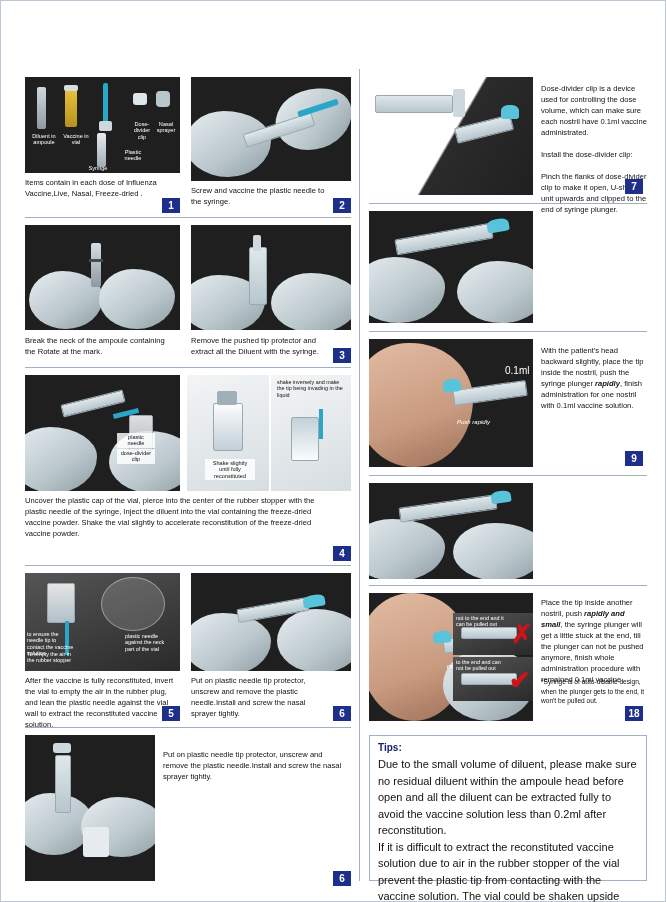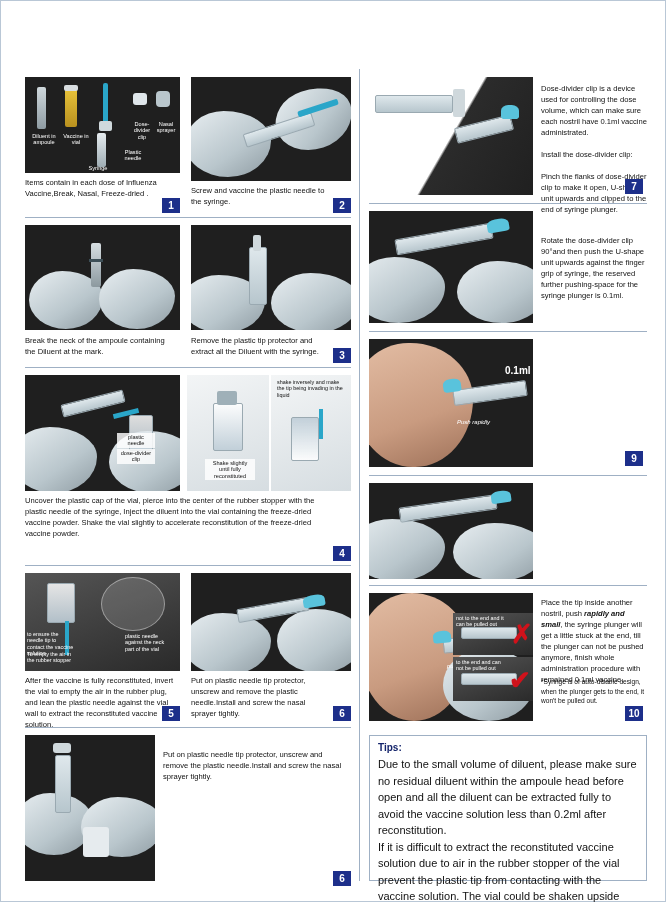--- a/index.html
+++ b/index.html
@@ -48,21 +48,21 @@
     position:absolute;border-radius:45% 55% 50% 50%/50% 45% 55% 50%;
     background:linear-gradient(145deg,#e8eef1,#b9c6cc 60%,#8e9ba2);
   }
   .syr{position:absolute;background:linear-gradient(180deg,#dfe8ec,#b7c6cd);border:1px solid #9aa9b1;border-radius:2px;}
   .needle{position:absolute;background:#2aa6c9;}
   .tip{position:absolute;background:#59c3dc;border-radius:40% 40% 20% 20%;}
   .vial{position:absolute;background:linear-gradient(180deg,rgba(255,255,255,.85),rgba(190,205,215,.9));border:1px solid #9aa9b1;border-radius:2px;}
   .lbl{position:absolute;font-size:5.6px;color:#fff;text-align:center;line-height:1.15;}
   .lblk{position:absolute;font-size:5.6px;color:#111;text-align:center;line-height:1.15;background:rgba(255,255,255,.82);padding:1px 2px;}
   .white-note{position:absolute;font-size:6px;color:#fff;line-height:1.2;}
-  .bigwhite{position:absolute;color:#fff;font-weight:bold;padding-left:40px;}
+  .bigwhite{position:absolute;color:#fff;font-weight:normal;padding-left:40px;}
   .face{position:absolute;background:linear-gradient(160deg,#e3bda4,#c99b80 60%,#9d7058);}
   .darkbg{position:absolute;inset:0;background:#1f1f1f;}
   .graybg{position:absolute;inset:0;background:linear-gradient(160deg,#555,#2a2a2a);}
   .lightbg{position:absolute;inset:0;background:linear-gradient(160deg,#f3f5f6,#d6dde1);}
 
   .tipsbox{
     position:absolute;
     border:1px solid #9fb0c4;
     box-sizing:border-box;
     padding:6px 8px;
@@ -93,21 +93,21 @@
     <div style="position:absolute;left:108px;top:16px;width:14px;height:12px;background:#dfe6ea;border-radius:3px;"></div>
     <div style="position:absolute;left:131px;top:14px;width:14px;height:16px;background:#b9c6cc;border-radius:4px;"></div>
     <div style="position:absolute;left:72px;top:56px;width:9px;height:34px;background:linear-gradient(180deg,#e6ecef,#9fadb4);border-radius:2px;"></div>
     <div class="lbl" style="left:2px;top:56px;width:34px;">Diluent in ampoule</div>
     <div class="lbl" style="left:36px;top:56px;width:30px;">Vaccine in vial</div>
     <div class="lbl" style="left:92px;top:72px;width:32px;">Plastic needle</div>
     <div class="lbl" style="left:104px;top:44px;width:26px;">Dose-divider clip</div>
     <div class="lbl" style="left:128px;top:44px;width:26px;">Nasal sprayer</div>
     <div class="lbl" style="left:56px;top:88px;width:34px;">Syringe</div>
   </div>
-  <div class="cap" style="left:24px;top:176px;width:140px;">Items contain in each dose of Influenza Vaccine,Break, Nasal, Freeze-dried .</div>
+  <div class="cap" style="left:24px;top:176px;width:140px;">Items contain in each dose of Influenza Vaccine,Live, Nasal, Freeze-dried .</div>
   <div class="num" style="left:161px;top:197px;">1</div>
 
   <div class="photo" style="left:190px;top:76px;width:160px;height:104px;">
     <div class="darkbg"></div>
     <div class="gl" style="left:-6px;top:34px;width:86px;height:66px;"></div>
     <div class="gl" style="left:84px;top:12px;width:78px;height:60px;transform:rotate(-18deg);"></div>
     <div class="syr" style="left:52px;top:46px;width:70px;height:12px;transform:rotate(-18deg);"></div>
     <div class="needle" style="left:106px;top:28px;width:42px;height:6px;transform:rotate(-18deg);border-radius:2px;"></div>
   </div>
   <div class="cap" style="left:190px;top:184px;width:140px;">Screw and vaccine the plastic needle to the syringe.</div>
@@ -115,30 +115,30 @@
 
   <div class="hr" style="left:24px;top:216px;width:326px;"></div>
 
   <div class="photo" style="left:24px;top:224px;width:155px;height:105px;">
     <div class="darkbg"></div>
     <div class="gl" style="left:4px;top:46px;width:74px;height:58px;"></div>
     <div class="gl" style="left:74px;top:44px;width:76px;height:60px;"></div>
     <div style="position:absolute;left:66px;top:18px;width:10px;height:44px;background:linear-gradient(180deg,#d7dee2,#8c999f);border-radius:2px;"></div>
     <div style="position:absolute;left:64px;top:34px;width:14px;height:3px;background:#3d4f57;"></div>
   </div>
-  <div class="cap" style="left:24px;top:334px;width:150px;">Break the neck of the ampoule containing the Diluent at the mark.</div>
+  <div class="cap" style="left:24px;top:334px;width:150px;">Break the neck of the ampoule containing the Rotate at the mark.</div>
 
   <div class="photo" style="left:190px;top:224px;width:160px;height:105px;">
     <div class="darkbg"></div>
     <div class="gl" style="left:-10px;top:50px;width:84px;height:58px;"></div>
     <div class="gl" style="left:80px;top:48px;width:88px;height:60px;"></div>
     <div class="syr" style="left:58px;top:22px;width:16px;height:56px;"></div>
     <div style="position:absolute;left:62px;top:10px;width:8px;height:16px;background:#cfd8dc;border-radius:2px;"></div>
   </div>
-  <div class="cap" style="left:190px;top:334px;width:140px;">Remove the plastic tip protector and extract all the Diluent with the syringe.</div>
+  <div class="cap" style="left:190px;top:334px;width:140px;">Remove the pushed tip protector and extract all the Diluent with the syringe.</div>
   <div class="num" style="left:332px;top:347px;">3</div>
 
   <div class="hr" style="left:24px;top:366px;width:326px;"></div>
 
   <div class="photo" style="left:24px;top:374px;width:155px;height:116px;">
     <div class="darkbg"></div>
     <div class="gl" style="left:-14px;top:52px;width:86px;height:66px;"></div>
     <div class="gl" style="left:84px;top:56px;width:86px;height:62px;"></div>
     <div class="syr" style="left:36px;top:22px;width:62px;height:11px;transform:rotate(-14deg);"></div>
     <div class="needle" style="left:88px;top:36px;width:26px;height:5px;transform:rotate(-14deg);"></div>
@@ -222,32 +222,32 @@
 
   <div class="hr" style="left:368px;top:202px;width:278px;"></div>
 
   <div class="photo" style="left:368px;top:210px;width:164px;height:112px;">
     <div class="darkbg"></div>
     <div class="gl" style="left:-16px;top:46px;width:92px;height:66px;"></div>
     <div class="gl" style="left:88px;top:50px;width:90px;height:62px;"></div>
     <div class="syr" style="left:26px;top:20px;width:96px;height:14px;transform:rotate(-10deg);"></div>
     <div class="tip" style="left:118px;top:8px;width:22px;height:13px;transform:rotate(-10deg);"></div>
   </div>
-  <div class="cap" style="left:540px;top:234px;width:106px;">Rotate the dose-divider clip 90°and then push the U-shape unit upwards against the finger grip of syringe, the reserved further pushing-space for the syringe plunger is 0.1ml.</div>
 
   <div class="hr" style="left:368px;top:330px;width:278px;"></div>
 
   <div class="photo" style="left:368px;top:338px;width:164px;height:128px;">
     <div class="darkbg"></div>
     <div class="face" style="left:-14px;top:4px;width:118px;height:124px;border-radius:46% 54% 50% 50%/42% 46% 56% 54%;"></div>
     <div class="syr" style="left:84px;top:46px;width:72px;height:14px;transform:rotate(-8deg);"></div>
     <div class="tip" style="left:74px;top:40px;width:18px;height:13px;transform:rotate(-8deg);"></div>
     <div class="bigwhite" style="left:96px;top:26px;font-size:10px;">0.1ml</div>
     <div class="white-note ital" style="left:88px;top:80px;">Push rapidly</div>
   </div>
+  <div class="cap" style="left:540px;top:344px;width:106px;" id="step9cap">With the patient's head backward slightly, place the tip inside the nostril, push the syringe plunger <span class="bold ital">rapidly</span>, finish administration for one nostril with 0.1ml vaccine solution.</div>
   <div class="num" style="left:624px;top:450px;">9</div>
 
   <div class="hr" style="left:368px;top:474px;width:278px;"></div>
 
   <div class="photo" style="left:368px;top:482px;width:164px;height:96px;">
     <div class="darkbg"></div>
     <div class="gl" style="left:-20px;top:36px;width:96px;height:62px;"></div>
     <div class="gl" style="left:84px;top:40px;width:92px;height:58px;"></div>
     <div class="syr" style="left:30px;top:18px;width:96px;height:13px;transform:rotate(-8deg);"></div>
     <div class="tip" style="left:122px;top:8px;width:20px;height:12px;transform:rotate(-8deg);"></div>
@@ -273,21 +273,21 @@
 
   <div class="photo" style="left:452px;top:656px;width:80px;height:44px;">
     <div class="graybg"></div>
     <div class="syr" style="left:8px;top:16px;width:54px;height:10px;"></div>
     <div class="smallcap" style="left:3px;top:2px;width:52px;">to the end and can not be pulled out</div>
     <div class="redchk" style="left:56px;top:10px;">✔</div>
   </div>
 
   <div class="cap" style="left:540px;top:596px;width:106px;" id="step10cap">Place the tip inside another nostril, push <span class="bold ital">rapidly and small</span>, the syringe plunger will get a little stuck at the end, till the plunger can not be pushed anymore, finish whole administration procedure with remained 0.1ml vaccine.</div>
   <div class="asterisk" style="left:540px;top:676px;width:106px;font-size:6.6px;">*Syringe is of auto-disable design, when the plunger gets to the end, it won't be pulled out.</div>
-  <div class="num" style="left:624px;top:705px;">10</div>
+  <div class="num" style="left:624px;top:705px;">18</div>
 
   <div class="tipsbox" style="left:368px;top:734px;width:278px;height:146px;">
     <div class="tipsh">Tips:</div>
     <div class="tipsb" style="white-space:pre-line;">Due to the small volume of diluent, please make sure no residual diluent within the ampoule head before open and all the diluent can be extracted fully to avoid the vaccine solution less than 0.2ml after reconstitution.
 If it is difficult to extract the reconstituted vaccine solution due to air in the rubber stopper of the vial prevent the plastic tip from contacting with the vaccine solution. The vial could be shaken upside that lead to immersion of the tip into the vaccine solution, by which the extraction can be conducted successfully.</div>
   </div>
 
 </div>
 
 </body></html>

